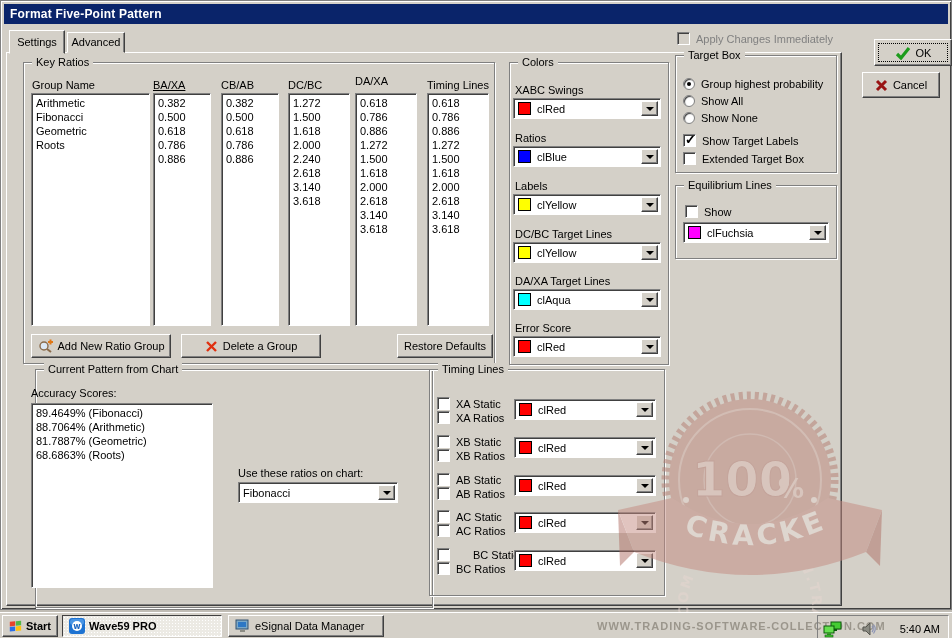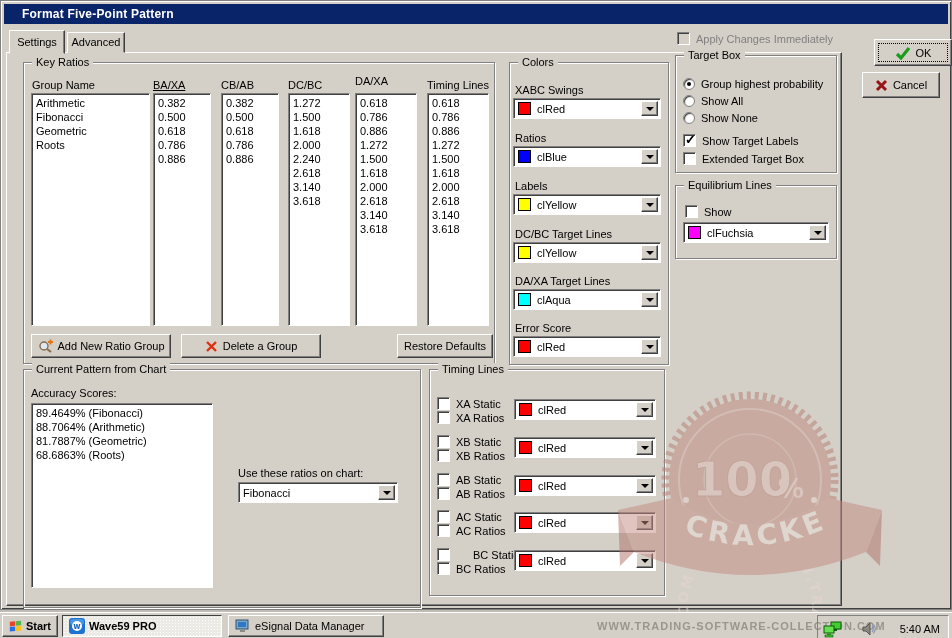--- a/index.html
+++ b/index.html
@@ -6,21 +6,21 @@
   html,body { width:952px; height:638px; overflow:hidden;
     font-family:"Liberation Sans", sans-serif; font-size:11px; color:#000;
     background:#c0bcb4; }
 
   
   .win { position:absolute; left:0; top:0; width:952px; height:610px;
     background:#d4d0c8; border:1px solid #808080;
     box-shadow: inset 1px 1px 0 #fff, inset -1px -1px 0 #404040; }
   .titlebar { position:absolute; left:3px; top:3px; width:944px; height:20px;
     background:#0a246a; color:#fff; font-weight:bold; font-size:12px;
-    line-height:20px; padding-left:18px; letter-spacing:.2px; }
+    line-height:20px; padding-left:6px; letter-spacing:.2px; }
 
   
   .tab { position:absolute; background:#d4d0c8;
     border:1px solid; border-color:#fff #404040 transparent #fff;
     box-shadow: inset -1px 0 0 #808080;
     text-align:center; font-size:11px; }
   .tab.active { z-index:5; }
   .page { position:absolute; left:5px; top:51px; width:836px; height:554px;
     background:#d4d0c8; border:1px solid; border-color:#fff #404040 #404040 #fff;
     box-shadow: inset -1px -1px 0 #808080; }
@@ -269,21 +269,21 @@
   <span class="checkbox" style="left:684px; top:204px;"></span>
   <span class="lbl" style="left:703px; top:205px;">Show</span>
   <div class="combo" style="left:682px; top:221px; width:146px;">
     <span class="swatch" style="background: rgb(255, 0, 255);"></span>
     <span class="combo-label">clFuchsia</span>
     <span class="combo-btn">
         <span class="arrow-down"></span>
       </span>
   </div>
 
-  <div class="groupbox" style="left:22px; top:368px; width:398px; height:239px;">
+  <div class="groupbox" style="left:34px; top:368px; width:398px; height:239px;">
     <span class="gb-title">Current Pattern from Chart</span>
   </div>
   <span class="lbl" style="left:30px; top:386px;">Accuracy Scores:</span>
   <div class="listbox" style="left:30px; top:402px; width:182px; height:185px;">
       <div class="li-item">89.4649% (Fibonacci)</div>
       <div class="li-item">88.7064% (Arithmetic)</div>
       <div class="li-item">81.7887% (Geometric)</div>
       <div class="li-item">68.6863% (Roots)</div>
     </div>
   <span class="lbl" style="left:237px; top:466px;">Use these ratios on chart:</span>

